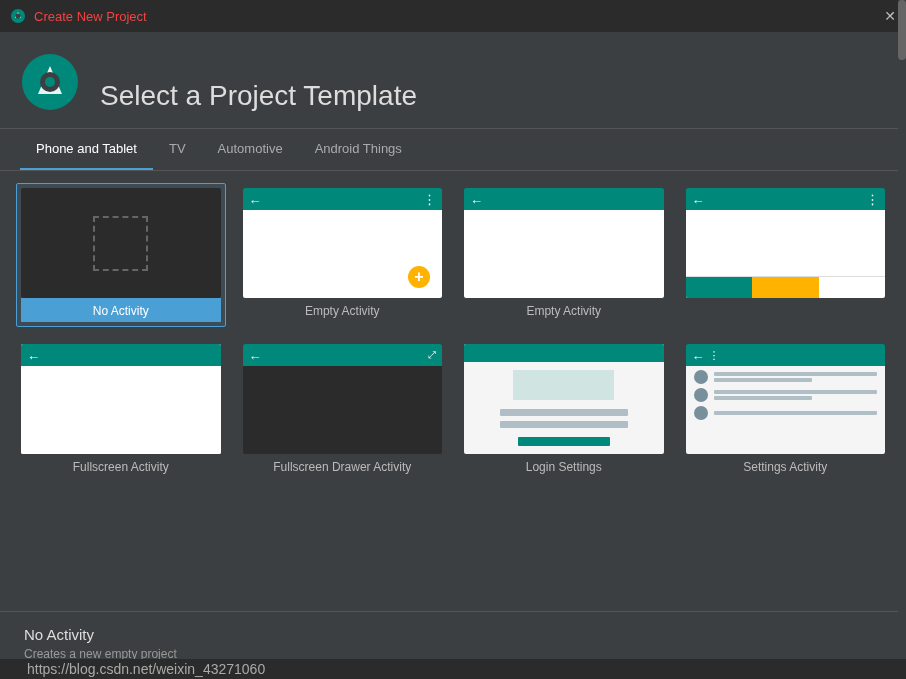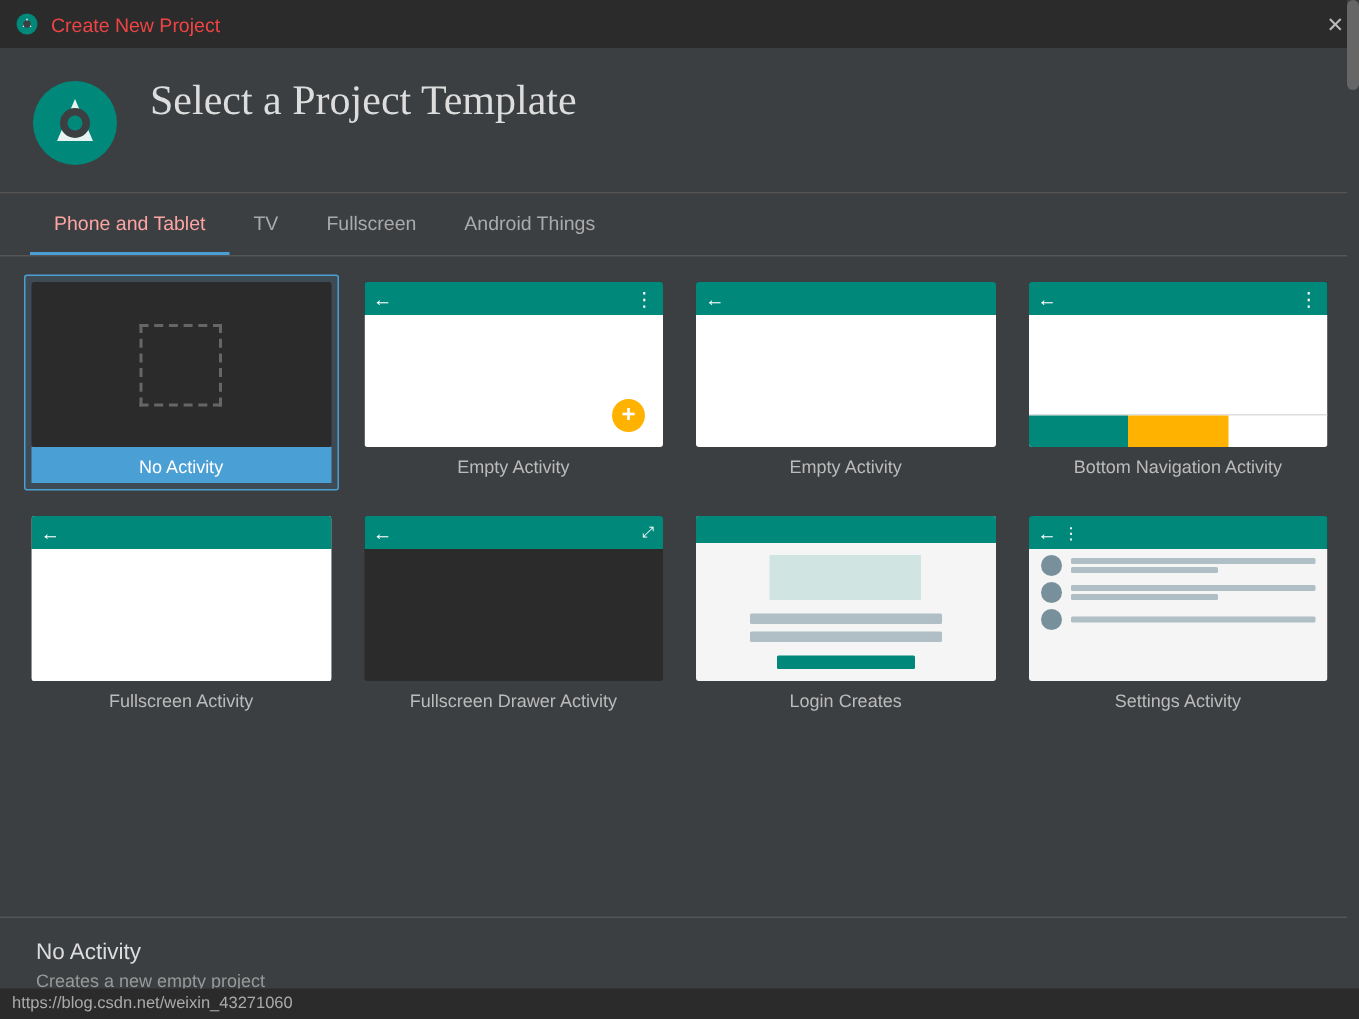--- a/index.html
+++ b/index.html
@@ -46,24 +46,23 @@
     .dialog {
       background: #3c3f41;
       width: 906px;
       height: 647px;
     }
 
     .header {
       background: #3c3f41;
       padding: 20px 30px 16px 20px;
       display: flex;
-      align-items: flex-start;
+      align-items: flex-end;
       gap: 20px;
       border-bottom: 1px solid #555;
-      font-family: Liberation Serif, serif;
     }
     .header-logo {
       width: 60px;
       height: 60px;
       flex-shrink: 0;
     }
     .header-title {
       font-size: 28px;
       color: #ddd;
       font-weight: 300;
@@ -78,21 +77,21 @@
     }
     .tab {
       padding: 12px 16px;
       font-size: 13px;
       color: #aaa;
       cursor: pointer;
       border-bottom: 2px solid transparent;
       white-space: nowrap;
     }
     .tab.active {
-      color: #fca5a5;
+      color: #ffffff;
       border-bottom: 2px solid #4a9fd4;
     }
 
     .content-area {
       display: flex;
       height: 440px;
     }
 
     .templates-grid-container {
       flex: 1;
@@ -286,22 +285,23 @@
       left: 0;
       right: 0;
       height: 20px;
       background: #2b2b2b;
       display: flex;
       align-items: center;
       padding: 0 8px;
       z-index: 100;
     }
     .url-text {
-      font-size: 11px;
+      font-size: 14px;
       color: #aaa;
+      margin-left: 19px;
     }
 
     
     .preview-scrolling {
       background: #fff;
       width: 100%;
       height: 100%;
       display: flex;
       flex-direction: column;
     }
@@ -414,21 +414,21 @@
       <path d="M18 42 L30 14 L42 42 Z" fill="white" opacity="0.9"></path>
       <circle cx="30" cy="30" r="10" fill="#3c3f41"></circle>
       <circle cx="30" cy="30" r="5" fill="#00897b"></circle>
     </svg>
     <h1 class="header-title">Select a Project Template</h1>
   </div>
 
   <div class="tabs">
     <div class="tab active">Phone and Tablet</div>
     <div class="tab">TV</div>
-    <div class="tab">Fullscreen</div>
+    <div class="tab">Automotive</div>
     <div class="tab">Android Things</div>
   </div>
 
   <div class="content-area">
     <div class="templates-grid-container">
       <div class="templates-grid">
 
         <div class="template-card selected">
           <div class="card-preview preview-no-activity">
             <div class="dashed-rect"></div>
@@ -471,21 +471,20 @@
                 <span class="toolbar-more">⋮</span>
               </div>
               <div class="phone-body"></div>
               <div class="bottom-nav">
                 <div class="bottom-nav-item active"></div>
                 <div class="bottom-nav-item yellow"></div>
                 <div class="bottom-nav-item"></div>
               </div>
             </div>
           </div>
-          <div class="card-label">Bottom Navigation Activity</div>
         </div>
 
         <div class="template-card">
           <div class="card-preview">
             <div class="preview-scrolling">
               <div class="scroll-toolbar">
                 <span style="color:white; font-size:13px;">←</span>
               </div>
               <div style="flex:1; background:#fff;"></div>
             </div>
@@ -514,21 +513,21 @@
             <div class="preview-login">
               <div class="login-toolbar"></div>
               <div class="login-body">
                 <div style="width:55%; height:30px; background:#00897b; opacity:0.15; margin-bottom:4px;"></div>
                 <div class="login-field"></div>
                 <div class="login-field"></div>
                 <div class="login-btn"></div>
               </div>
             </div>
           </div>
-          <div class="card-label">Login Creates</div>
+          <div class="card-label">Login Settings</div>
         </div>
 
         <div class="template-card">
           <div class="card-preview">
             <div class="preview-settings">
               <div class="settings-toolbar">
                 <div style="background:#00897b; height:100%; display:flex; align-items:center; padding: 0 6px;">
                   <span style="color:white; font-size:13px;">←</span>
                   <span style="color:white; font-size:11px; margin-left: 4px;">⋮</span>
                 </div>

